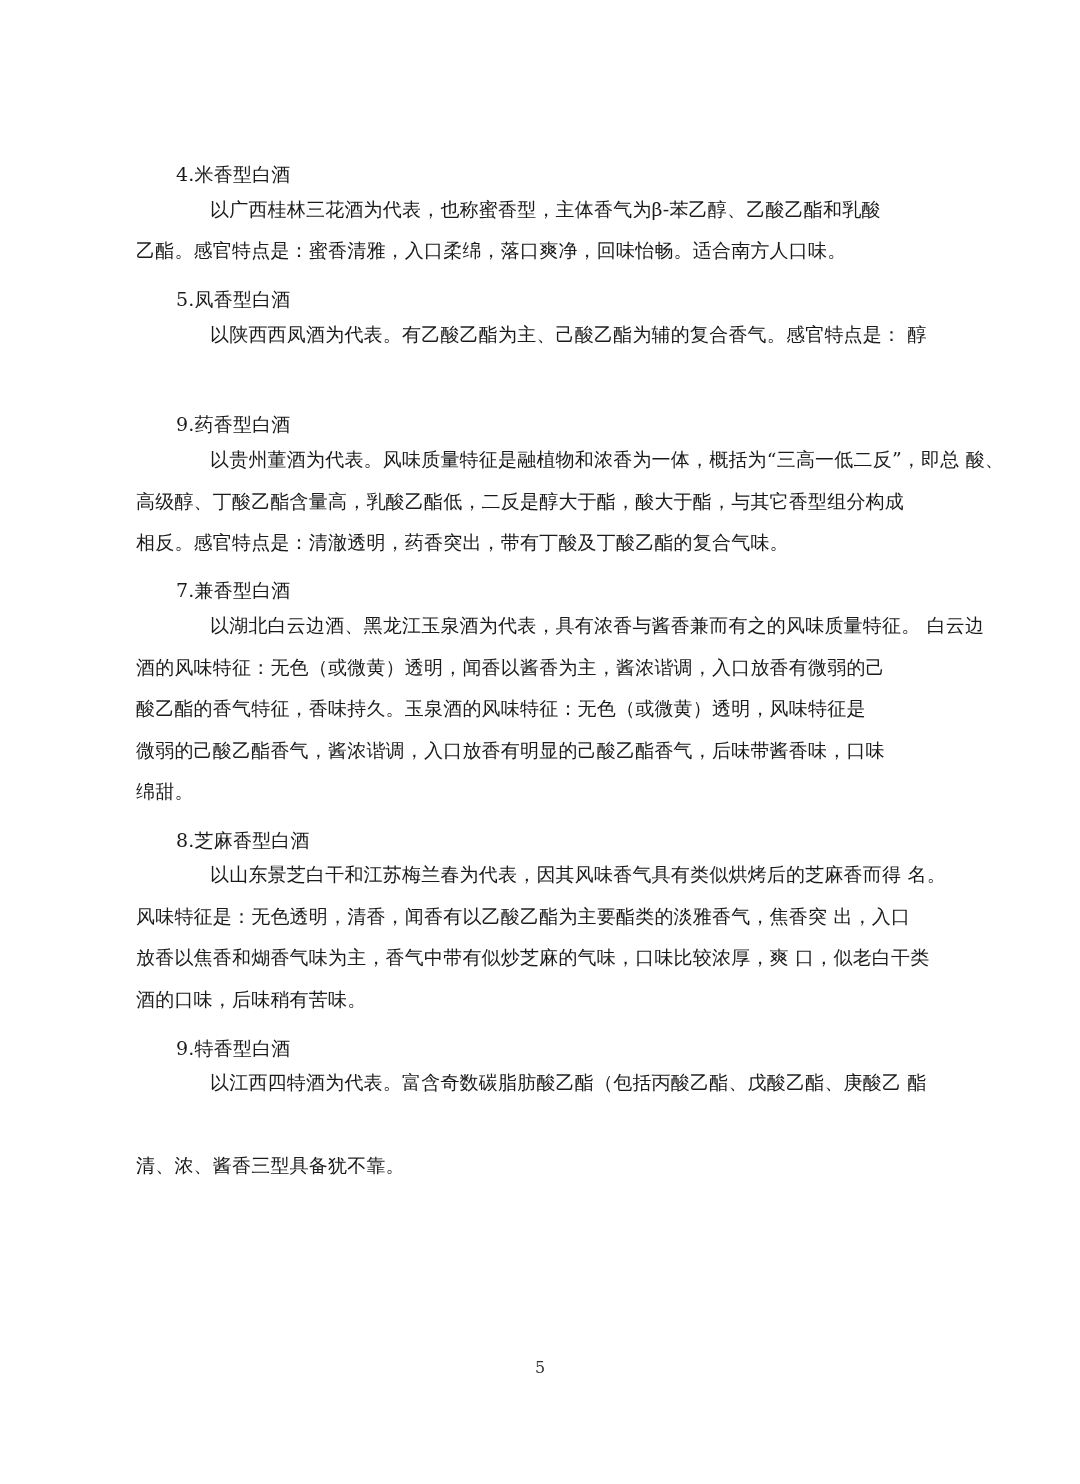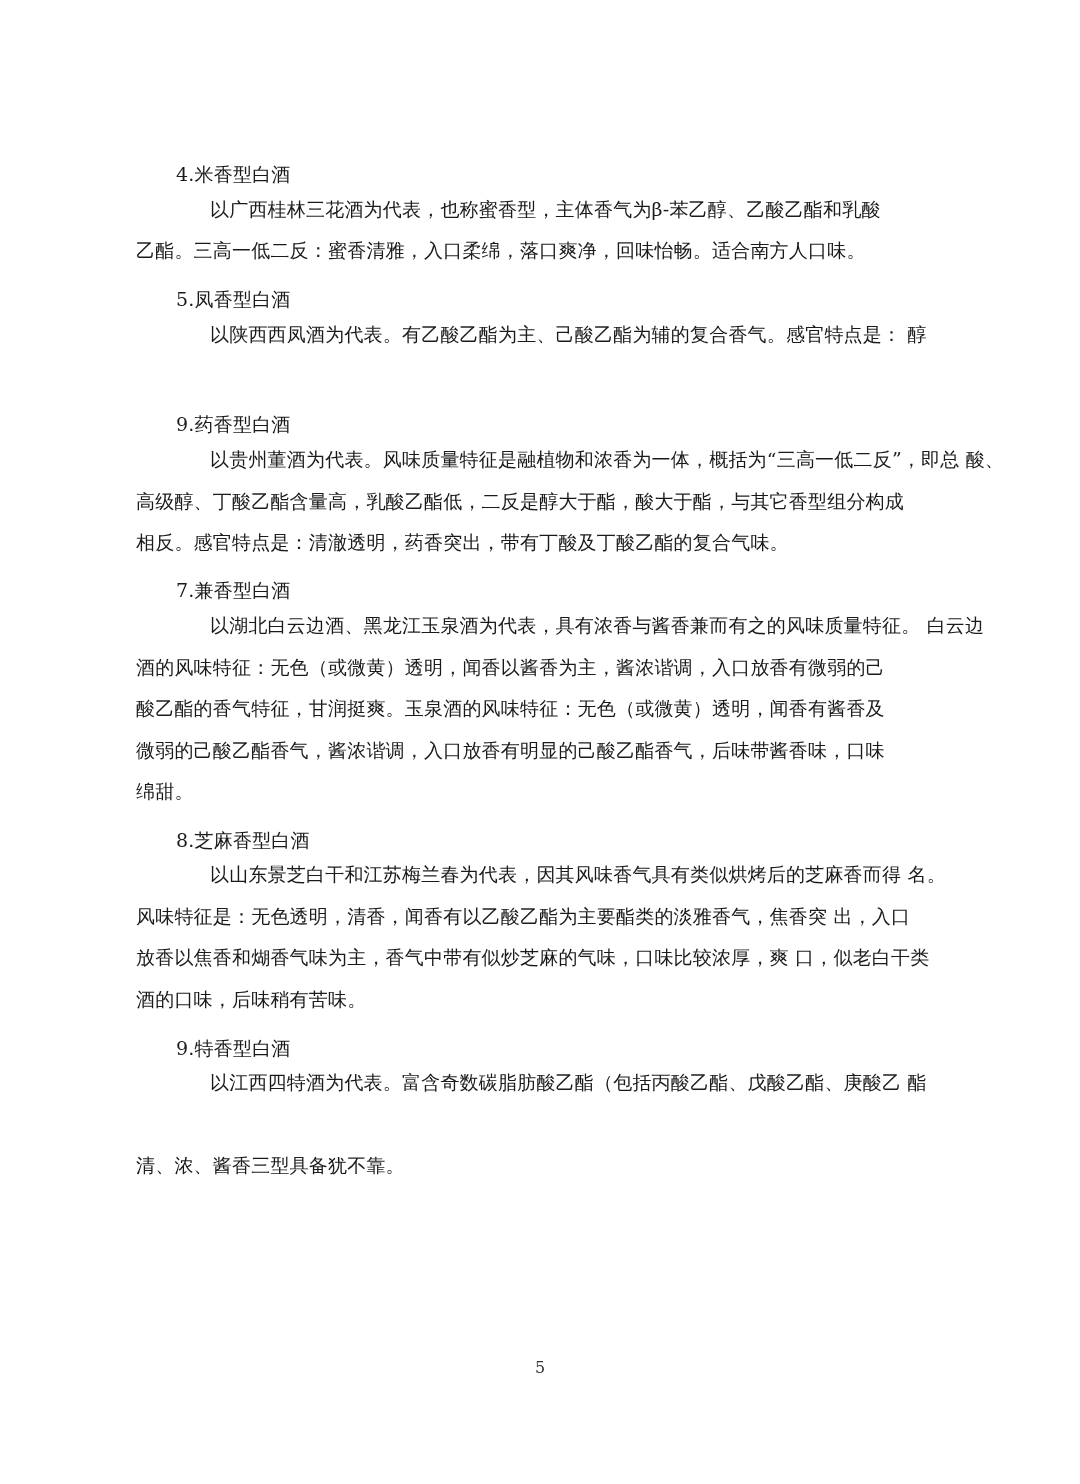--- a/index.html
+++ b/index.html
@@ -11,34 +11,34 @@
   .indent { left: 176px; margin-left: 34px; }
   .pagenum { position: absolute; left: 0; width: 1080px; top: 1358px; text-align: center; font-size: 16px; color: #333; }
 </style>
 </head>
 <body>
 
 <div class="page">
 
   <div class="line heading" style="top:162px">4.米香型白酒</div>
   <div class="line indent" style="top:197px">以广西桂林三花酒为代表，也称蜜香型，主体香气为β-苯乙醇、乙酸乙酯和乳酸</div>
-  <div class="line" style="top:238px">乙酯。三高一低二反：蜜香清雅，入口柔绵，落口爽净，回味怡畅。适合南方人口味。</div>
+  <div class="line" style="top:238px">乙酯。感官特点是：蜜香清雅，入口柔绵，落口爽净，回味怡畅。适合南方人口味。</div>
 
   <div class="line heading" style="top:287px">5.凤香型白酒</div>
   <div class="line indent" style="top:322px">以陕西西凤酒为代表。有乙酸乙酯为主、己酸乙酯为辅的复合香气。感官特点是：   醇</div>
 
   <div class="line heading" style="top:412px">9.药香型白酒</div>
   <div class="line indent" style="top:447px">以贵州董酒为代表。风味质量特征是融植物和浓香为一体，概括为“三高一低二反”，即总 酸、</div>
   <div class="line" style="top:489px">高级醇、丁酸乙酯含量高，乳酸乙酯低，二反是醇大于酯，酸大于酯，与其它香型组分构成</div>
   <div class="line" style="top:530px">相反。感官特点是：清澈透明，药香突出，带有丁酸及丁酸乙酯的复合气味。</div>
 
   <div class="line heading" style="top:578px">7.兼香型白酒</div>
   <div class="line indent" style="top:613px">以湖北白云边酒、黑龙江玉泉酒为代表，具有浓香与酱香兼而有之的风味质量特征。 白云边</div>
   <div class="line" style="top:655px">酒的风味特征：无色（或微黄）透明，闻香以酱香为主，酱浓谐调，入口放香有微弱的己</div>
-  <div class="line" style="top:696px">酸乙酯的香气特征，甘润挺爽。玉泉酒的风味特征：无色（或微黄）透明，闻香有酱香及</div>
+  <div class="line" style="top:696px">酸乙酯的香气特征，香味持久。玉泉酒的风味特征：无色（或微黄）透明，风味特征是</div>
   <div class="line" style="top:738px">微弱的己酸乙酯香气，酱浓谐调，入口放香有明显的己酸乙酯香气，后味带酱香味，口味</div>
   <div class="line" style="top:779px">绵甜。</div>
 
   <div class="line heading" style="top:828px">8.芝麻香型白酒</div>
   <div class="line indent" style="top:862px">以山东景芝白干和江苏梅兰春为代表，因其风味香气具有类似烘烤后的芝麻香而得 名。</div>
   <div class="line" style="top:904px">风味特征是：无色透明，清香，闻香有以乙酸乙酯为主要酯类的淡雅香气，焦香突 出，入口</div>
   <div class="line" style="top:945px">放香以焦香和煳香气味为主，香气中带有似炒芝麻的气味，口味比较浓厚，爽 口，似老白干类</div>
   <div class="line" style="top:987px">酒的口味，后味稍有苦味。</div>
 
   <div class="line heading" style="top:1036px">9.特香型白酒</div>

